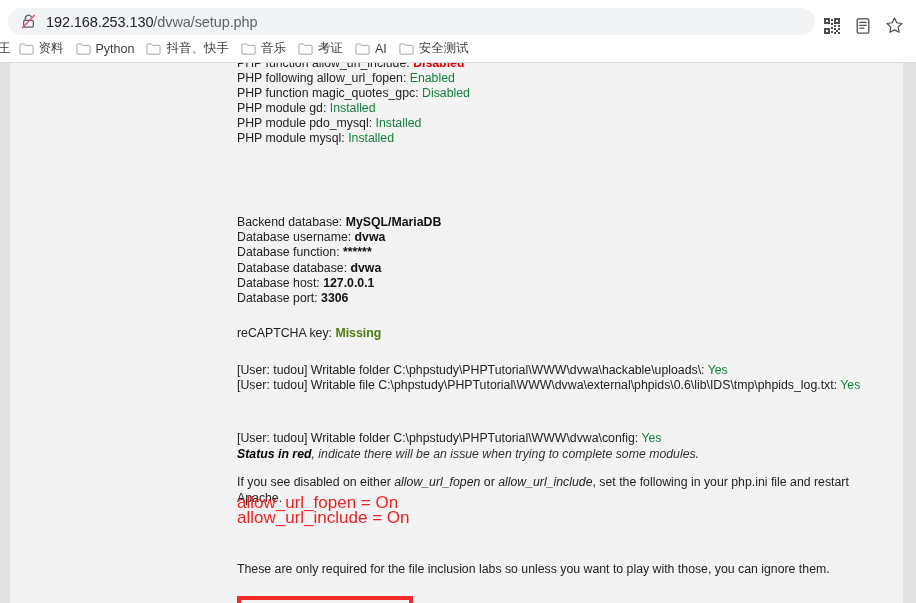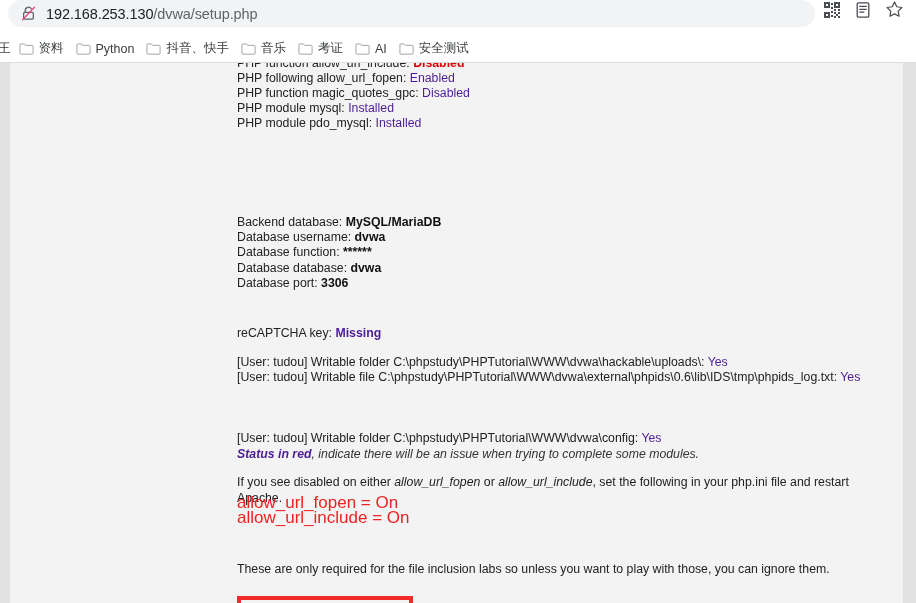--- a/index.html
+++ b/index.html
@@ -17,21 +17,21 @@
 
   
   .browser-chrome {
     background: #ffffff;
     width: 916px;
   }
 
   .toolbar-row {
     height: 35px;
     display: flex;
-    align-items: flex-start;
+    align-items: flex-end;
     background: #ffffff;
     padding: 0 10px 0 8px;
     box-sizing: border-box;
   }
 
   .omnibox {
     flex: 1;
     height: 27px;
     background: #f1f3f4;
     border-radius: 14px;
@@ -166,67 +166,67 @@
   .status-block {
     position: absolute;
     left: 0;
     top: -7px;
     width: 660px;
   }
   .status-line {
     white-space: nowrap;
     height: 15px;
   }
-  .val-ok   { color: #4c1d95; text-align: right; }
+  .val-ok   { color: #15803d; text-align: right; }
   .val-bad  { color: #dd0000; font-weight: bold; }
   .val-bold { color: #111111; font-weight: bold; margin-top: 8px; }
 
   .db-block {
     position: absolute;
     left: 0;
     top: 152px;
     width: 660px;
   }
   .db-line { white-space: nowrap; height: 15.2px; }
 
   .recaptcha-block {
     position: absolute;
     left: 0;
     top: 263px;
   }
   .recaptcha-missing {
-    color: #4c1d95;
+    color: #4d7c0f;
     font-weight: bold;
     margin-top: 23px;
   }
 
   .writable-block {
     position: absolute;
     left: 0;
-    top: 292px;
+    top: 300px;
     width: 652px;
   }
   .writable-line {
     line-height: 15.4px;
   }
 
   .config-block {
     position: absolute;
     left: 0;
     top: 368px;
     width: 660px;
   }
   .status-red-note {
     line-height: 15.6px;
     font-style: italic;
     color: #333333;
     margin-top: 1px;
   }
   .status-red-note b {
-    color: #4c1d95;
+    color: #000000;
     font-weight: bold;
     font-style: italic;
   }
 
   .disabled-note {
     position: absolute;
     left: 0;
     top: 412px;
     width: 645px;
     line-height: 15.6px;
@@ -409,25 +409,29 @@
         </div>
         <div class="status-line">
           <span>PHP following allow_url_fopen:</span>
           <span class="val-ok">Enabled</span>
         </div>
         <div class="status-line">
           <span>PHP function magic_quotes_gpc:</span>
           <span class="val-ok">Disabled</span>
         </div>
         <div class="status-line">
-          <span>PHP module mysql:</span>
+          <span>PHP module gd:</span>
           <span class="val-ok">Installed</span>
         </div>
         <div class="status-line">
           <span>PHP module pdo_mysql:</span>
+          <span class="val-ok">Installed</span>
+        </div>
+        <div class="status-line">
+          <span>PHP module mysql:</span>
           <span class="val-ok">Installed</span>
         </div>
       </div>
 
       <div class="db-block">
         <div class="db-line">
           <span>Backend database:</span>
           <span class="val-bold">MySQL/MariaDB</span>
         </div>
         <div class="db-line">
@@ -436,20 +440,24 @@
         </div>
         <div class="db-line">
           <span>Database function:</span>
           <span class="val-bold">******</span>
         </div>
         <div class="db-line">
           <span>Database database:</span>
           <span class="val-bold">dvwa</span>
         </div>
         <div class="db-line">
+          <span>Database host:</span>
+          <span class="val-bold">127.0.0.1</span>
+        </div>
+        <div class="db-line">
           <span>Database port:</span>
           <span class="val-bold">3306</span>
         </div>
       </div>
 
       <div class="recaptcha-block">
         <span>reCAPTCHA key:</span>
         <span class="recaptcha-missing">Missing</span>
       </div>
 

